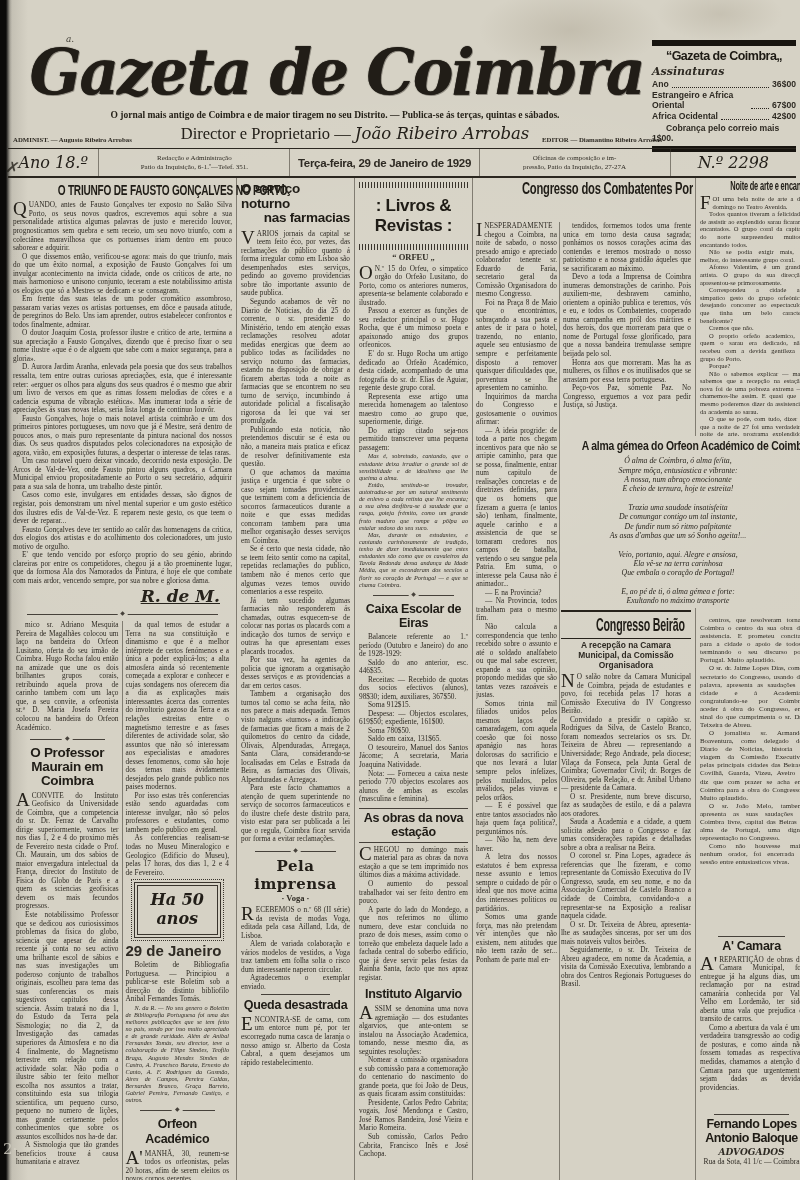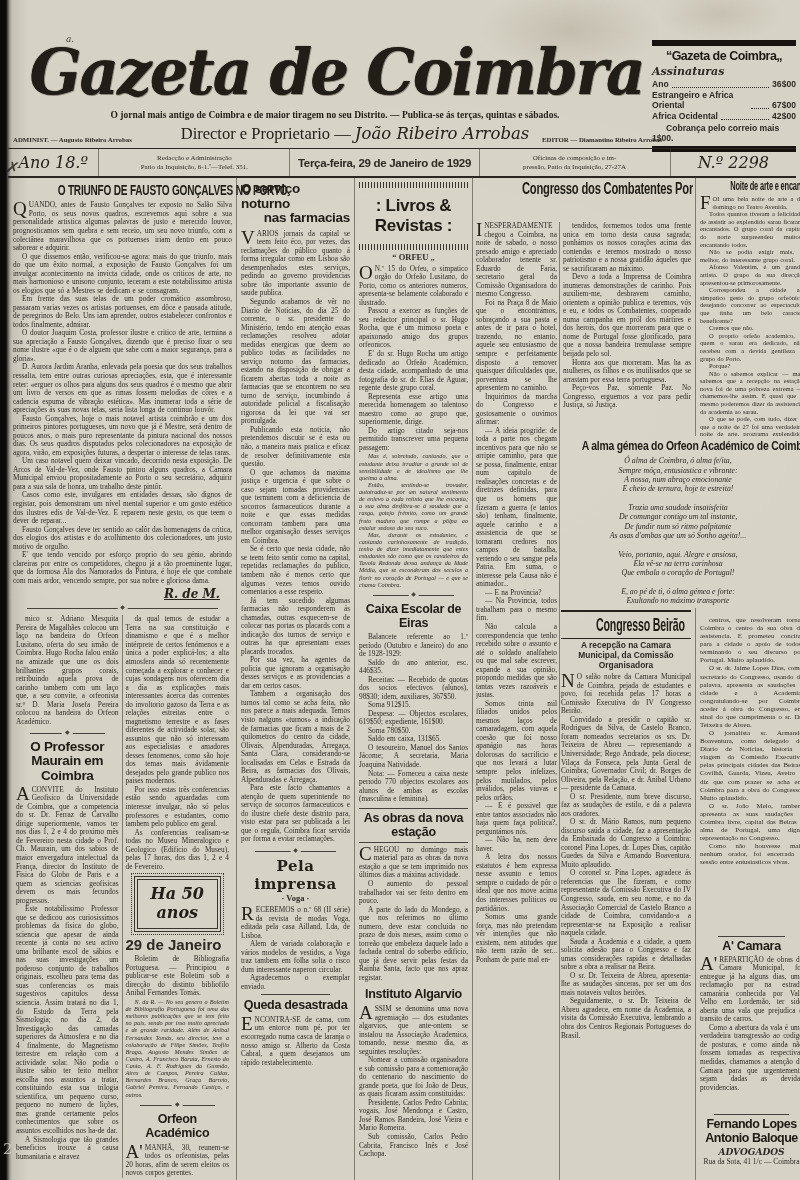--- a/index.html
+++ b/index.html
@@ -72,21 +72,21 @@
   .hl-lg{ font-size:14px; }
   .hl-md{ font-size:12.5px; }
   .orn{ position:relative; height:6px; margin:4px 14px; }
   .orn::before{ content:""; position:absolute; left:0; right:0; top:3px; border-top:1px solid #46413a; }
   .orn::after{ content:"◆"; position:absolute; left:50%; transform:translateX(-50%); top:-1px;
     font-size:6px; color:#46413a; background:var(--paper); padding:0 3px; line-height:1; }
   .plainrule{ border-top:1px solid #46413a; margin:3px 20px; }
 
   
   .sig{ text-align:right; padding-right:12px; font-family:"DejaVu Serif",serif; font-style:italic;
-    font-weight:bold; font-size:12px; color:#26221b; text-decoration:underline; margin:2px 0; }
+    font-weight:bold; font-size:17px; color:#26221b; text-decoration:underline; margin:2px 0; }
   .subcols{ display:flex; margin-top:2px; }
   .subcol{ width:50%; padding:0 3px; }
   .subcol.first{ border-right:1px solid var(--rule); }
   .head-2line{ font-size:13.5px; line-height:1.05; text-align:center; margin:4px 0 3px; }
   .ha50{ margin:5px 8px 3px; border:4px double #39342c; outline:1px dotted #39342c; outline-offset:2px;
     text-align:center; padding:5px 2px; }
   .ha50-label{ font-family:"DejaVu Serif",serif; font-style:italic; font-weight:bold; font-size:16px; color:#211d17; }
   .date-head{ text-align:left; font-weight:bold; font-size:15px; margin:4px 0 2px; font-family:"Liberation Sans",sans-serif; }
 
   
@@ -386,23 +386,22 @@
 
       <div class="blk beirao-blk">
         <div class="hlwrap beirao-title">
           <h2 class="hl sq" style="font-size:19px; --sx:.56">Congresso Beirão</h2>
         </div>
         <div class="beirao-sub">A recepção na Camara Municipal, da Comissão Organisadora</div>
         <div>
             <p class="para dropcap">NO salão nobre da Camara Municipal de Coimbra, pejada de estudantes e povo, foi recebida pelas 17 horas a Comissão Executiva do IV Congresso Beirão.</p>
             <p class="para">Convidado a presidir o capitão sr. Rodrigues da Silva, de Castelo Branco, foram nomeados secretarios os srs. Dr. Teixeira de Abreu — representando a Universidade; Rego Andrade, pela diocese; Vilaça da Fonseca, pela Junta Geral de Coimbra; Governador Civil; dr. Borges de Oliveira, pela Relação, e dr. Anibal Urbano — presidente da Camara.</p>
             <p class="para">O sr. Presidente, num breve discurso, faz as saudações de estilo, e dá a palavra aos oradores.</p>
-            <p class="para">O sr. dr. Mário Ramos, num pequeno discurso saúda a cidade, faz a apresentação da Embaixada do Congresso a Coimbra: coronel Pina Lopes, dr. Lopes Dias, capitão Guedes da Silva e Armando Boaventura. Muito aplaudido.</p>
+            <p class="para">Sauda a Academia e a cidade, a quem solicita adesão para o Congresso e faz umas considerações rapidas e detalhadas sobre a obra a realisar na Beira.</p>
             <p class="para">O coronel sr. Pina Lopes, agradece ás referencias que lhe fizeram, e como representante da Comissão Executiva do IV Congresso, sauda, em seu nome, e no da Associação Comercial de Castelo Branco a cidade de Coimbra, convidando-a a representar-se na Exposição a realisar naquela cidade.</p>
-            <p class="para">Sauda a Academia e a cidade, a quem solicita adesão para o Congresso e faz umas considerações rapidas e detalhadas sobre a obra a realisar na Beira.</p>
             <p class="para">O sr. Dr. Teixeira de Abreu, apresenta-lhe as saudações sinceras, por ser um dos mais notaveis vultos beirões.</p>
             <p class="para">Seguidamente, o sr. Dr. Teixeira de Abreu agradece, em nome da Academia, a visita da Comissão Executiva, lembrando a obra dos Centros Regionais Portugueses do Brasil.</p>
           </div>
       </div>
 
       <div class="blk fmid-blk">
           <p class="para">centros, que resolveram tornar Coimbra o centro da sua obra de assistencia. E prometeu concitar para a cidade o apoio de todos, terminando o seu discurso por Portugal. Muito aplaudido.</p>
           <p class="para">O sr. dr. Jaime Lopes Dias, como secretario do Congresso, usando da palavra, apresenta as saudações á cidade e á Academia, congratulando-se por Coimbra aceder á obra do Congresso, em sinal do que cumprimenta o sr. Dr. Teixeira de Abreu.</p>
           <p class="para">O jornalista sr. Armando Boaventura, como delegado do Diario de Noticias, historia a viagem da Comissão Executiva pelas principais cidades das Beiras: Covilhã, Guarda, Vizeu, Aveiro e diz que com prazer se acha em Coimbra para a obra do Congresso. Muito aplaudido.</p>
           <p class="para">O sr. João Melo, tambem apresenta as suas saudações á Coimbra livre, capital das Beiras e alma de Portugal, uma digna representação no Congresso.</p>

